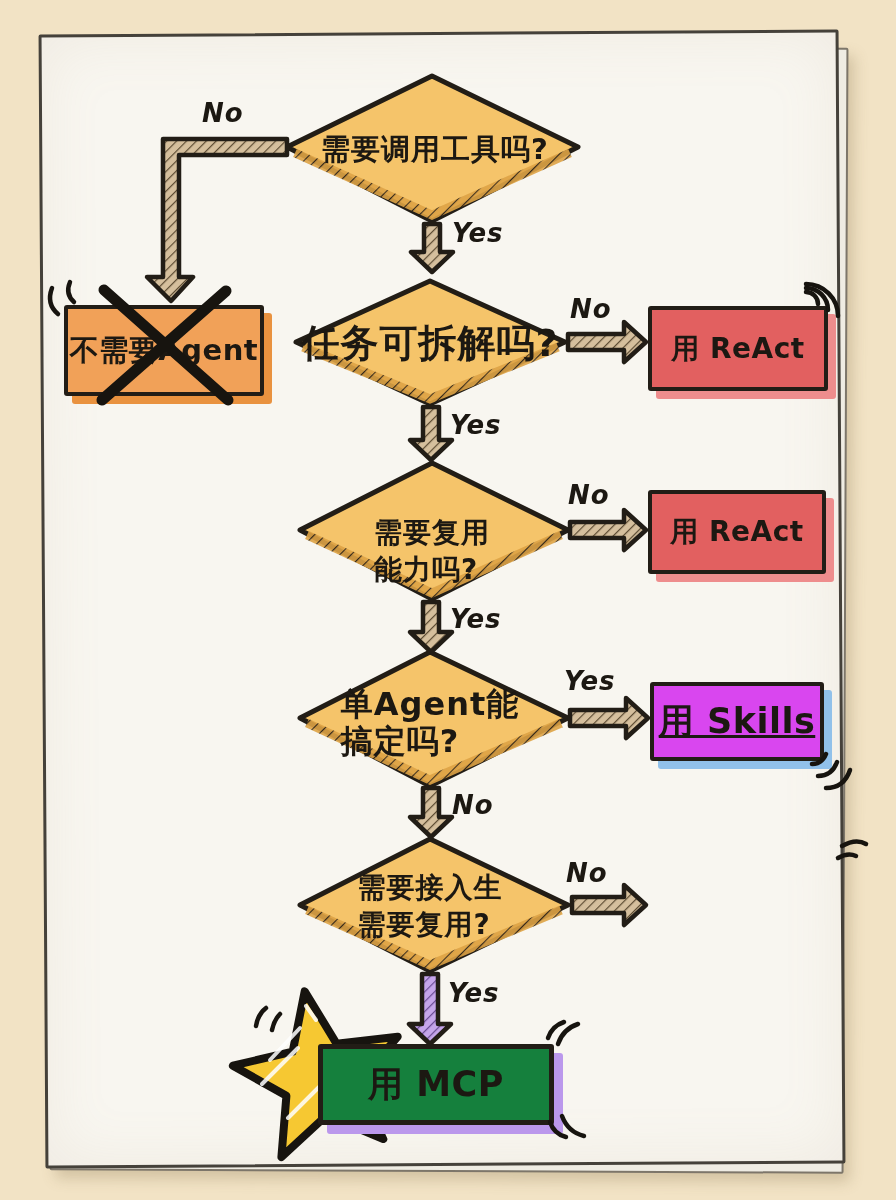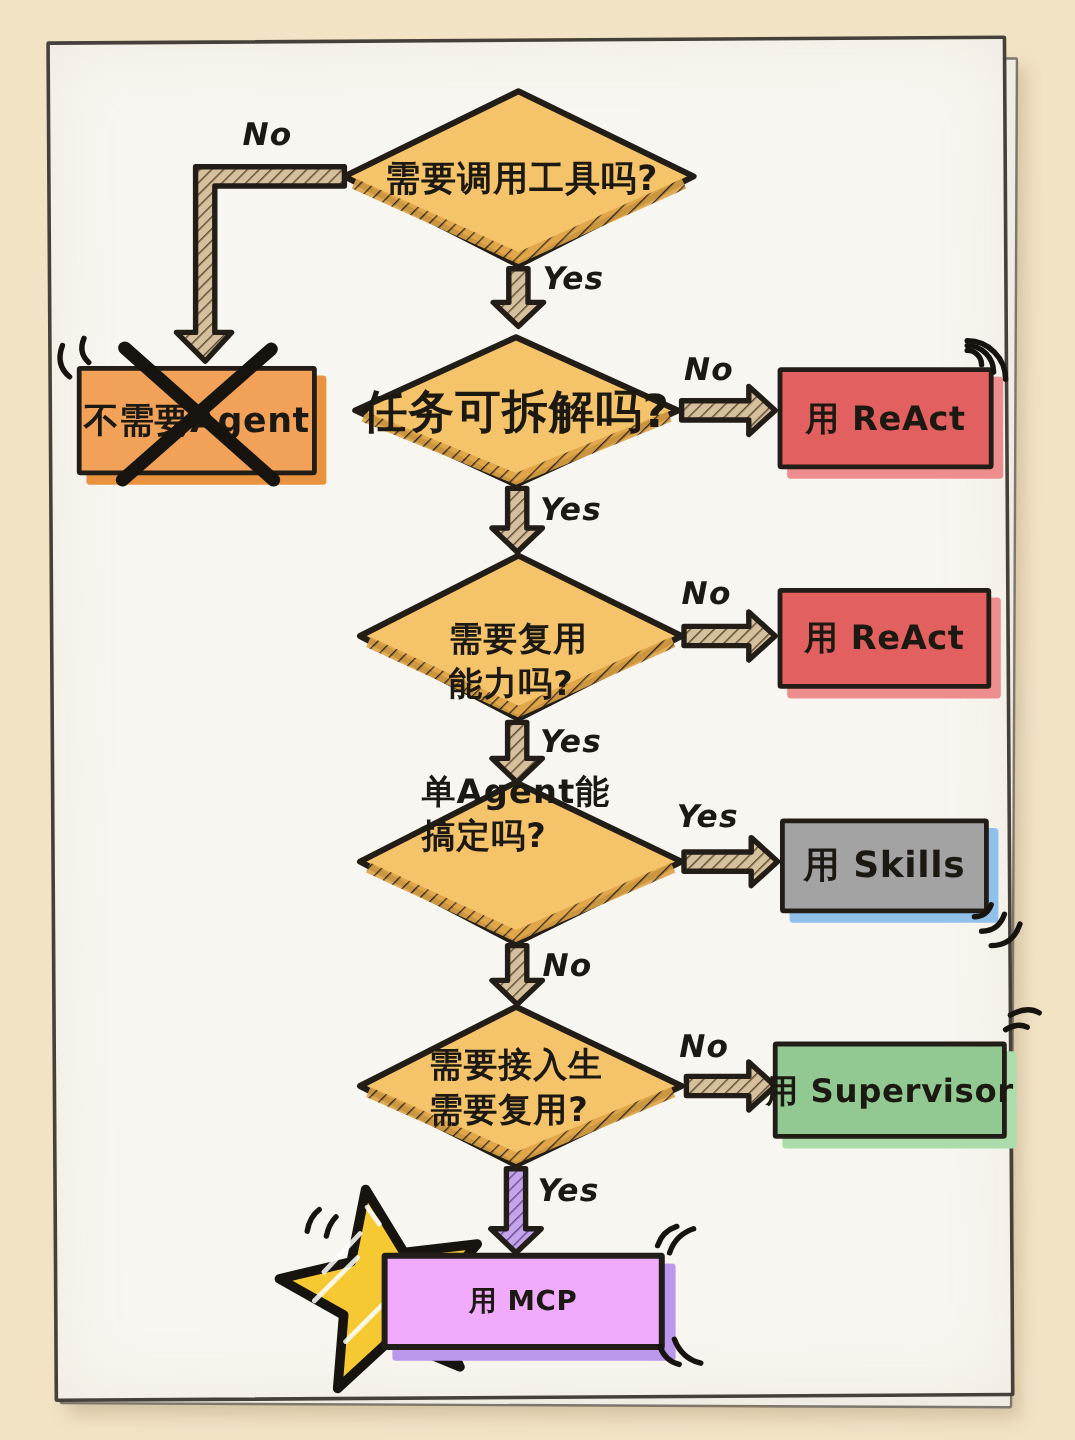--- a/index.html
+++ b/index.html
@@ -26,23 +26,23 @@
   svg.layer{position:absolute;left:0;top:0;width:896px;height:1200px;pointer-events:none;}
   
   .rbox{
     position:absolute;display:flex;align-items:center;justify-content:center;
     border:4px solid #221d16;border-radius:3px;
     font-weight:700;letter-spacing:.5px;white-space:nowrap;
   }
   .rbox.noagent{left:64px;top:305px;width:192px;height:83px;background:#f1a158;box-shadow:8px 8px 0 #e9923f;font-size:29px;}
   .rbox.react1 {left:648px;top:306px;width:172px;height:77px;background:#e26060;box-shadow:8px 8px 0 #ee8d8d;font-size:28px;}
   .rbox.react2 {left:648px;top:490px;width:170px;height:76px;background:#e26060;box-shadow:8px 8px 0 #ee8d8d;font-size:28px;}
-  .rbox.skills {left:650px;top:682px;width:166px;height:71px;background:#a3a3a3;box-shadow:8px 8px 0 #91c1ea;font-size:30px;}
+  .rbox.skills {left:650px;top:682px;width:166px;height:71px;background:#d946ef;box-shadow:8px 8px 0 #91c1ea;font-size:35px;text-decoration:underline;}
   .rbox.superv {left:644px;top:868px;width:187px;height:73px;background:#92c992;box-shadow:8px 8px 0 #addcab;font-size:27px;}
-  .rbox.mcp    {left:318px;top:1044px;width:226px;height:71px;background:#f0abfc;box-shadow:9px 9px 0 #bb98ec;font-size:23px;border-width:5px;}
+  .rbox.mcp    {left:318px;top:1044px;width:226px;height:71px;background:#15803d;box-shadow:9px 9px 0 #bb98ec;font-size:35px;border-width:5px;}
   
   .dtext{
     position:absolute;transform:translate(-50%,-50%);
     font-weight:700;line-height:37px;letter-spacing:1px;
     white-space:nowrap;
   }
   
   .elabel{
     position:absolute;font-style:italic;font-weight:600;font-size:26px;
     letter-spacing:1px;white-space:nowrap;
@@ -119,38 +119,35 @@
     </div>
   <div class="rbox react1">
       <span>用 ReAct</span>
     </div>
   <div class="rbox react2">
       <span>用 ReAct</span>
     </div>
   <div class="rbox skills">
       <span>用 Skills</span>
     </div>
-  <div class="rbox superv">
-      <span>用 Supervisor</span>
-    </div>
   <div class="rbox mcp">
       <span>用 MCP</span>
     </div>
 
   <div class="dtext" style="left:435px;top:149px;font-size:29px;">
     <span>需要调用工具吗?</span>
   </div>
   <div class="dtext" style="left:430px;top:343px;font-size:38px;">
     <span>任务可拆解吗?</span>
   </div>
   <div class="dtext" style="left:432px;top:551px;font-size:28px;">
     <div>需要复用</div>
     <div>能力吗?</div>
   </div>
-  <div class="dtext" style="left:430px;top:678px;font-size:28px;">
+  <div class="dtext" style="left:430px;top:723px;font-size:32px;">
     <div>单Agent能</div>
     <div>搞定吗?</div>
   </div>
   <div class="dtext" style="left:430px;top:906px;font-size:28px;">
     <div>需要接入生</div>
     <div>需要复用?</div>
   </div>
 
   <div class="elabel" style="left:202px;top:98px;">No</div>
   <div class="elabel" style="left:452px;top:218px;">Yes</div>

